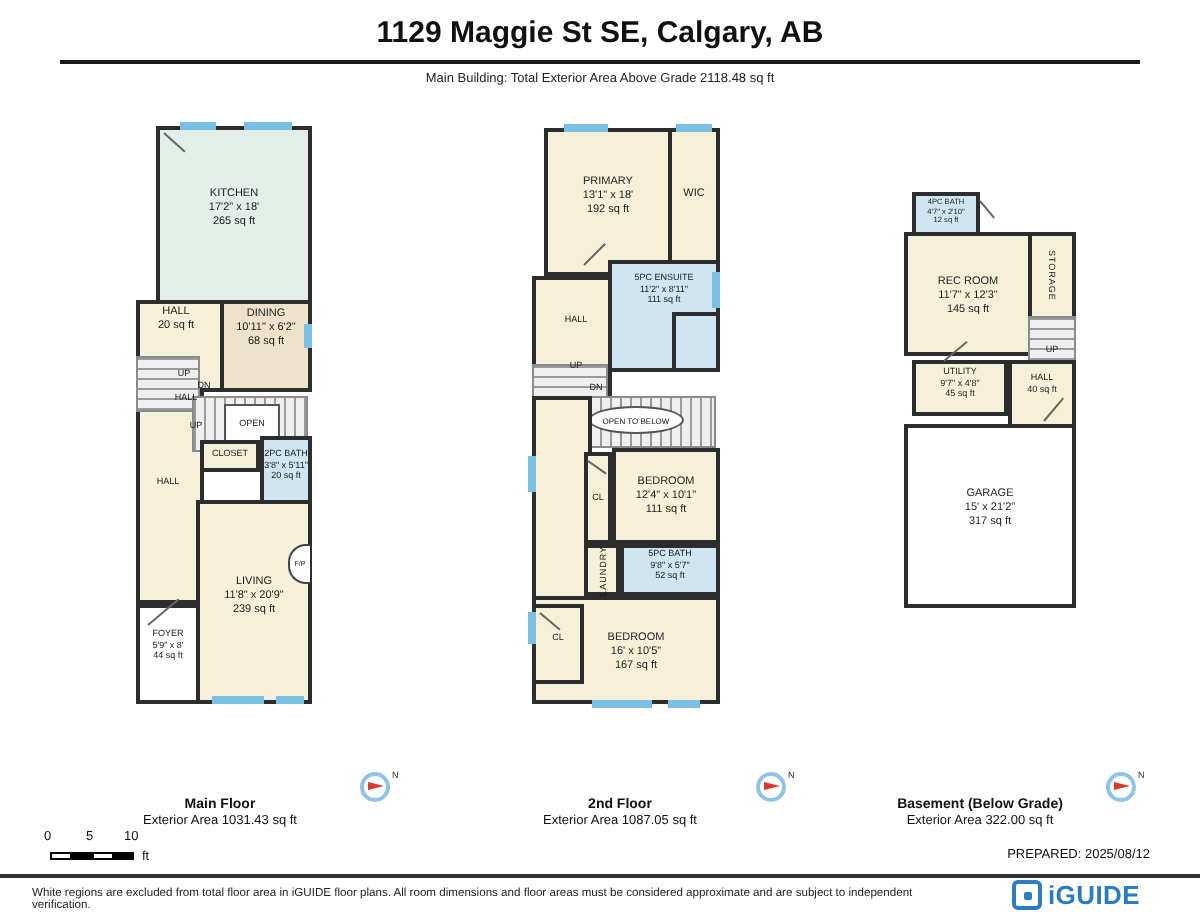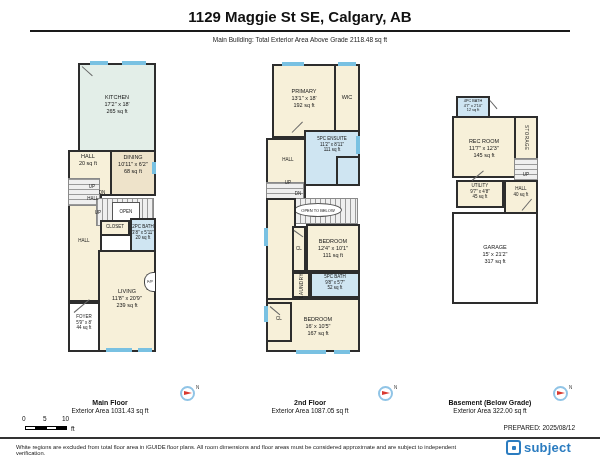--- a/index.html
+++ b/index.html
@@ -273,16 +273,16 @@
   <div class="prepared" style="left:430px;top:424px;width:145px;">PREPARED: 2025/08/12</div>
 
   <div class="botline"></div>
 
   <div class="disclaimer" style="left:16px;top:444px;width:470px;">White regions are excluded from total floor area in iGUIDE floor plans. All room dimensions and floor areas must be considered approximate and are subject to independent verification.</div>
 
   <div class="logo" style="left:506px;top:440px;">
     <span class="licon">
         <span class="ldot"></span>
       </span>
-    <span class="ltxt">subject</span>
+    <span class="ltxt">iGUIDE</span>
   </div>
 
 </div>
 
 </body></html>

